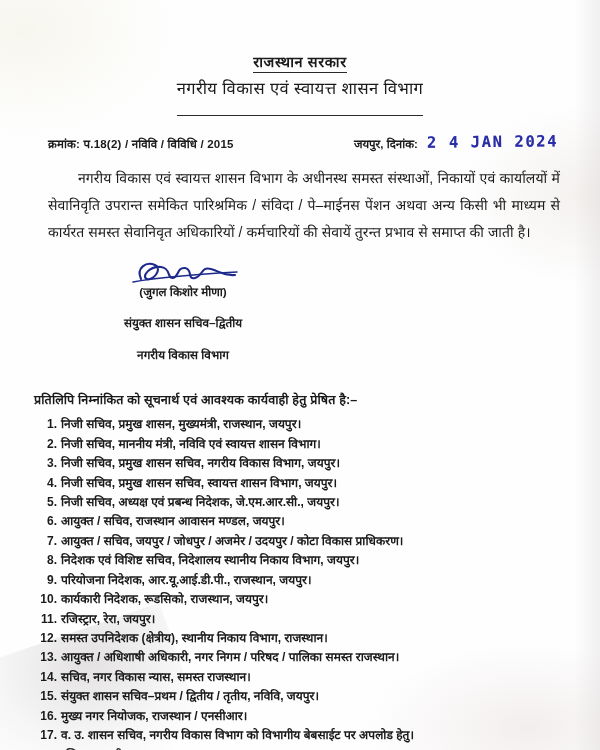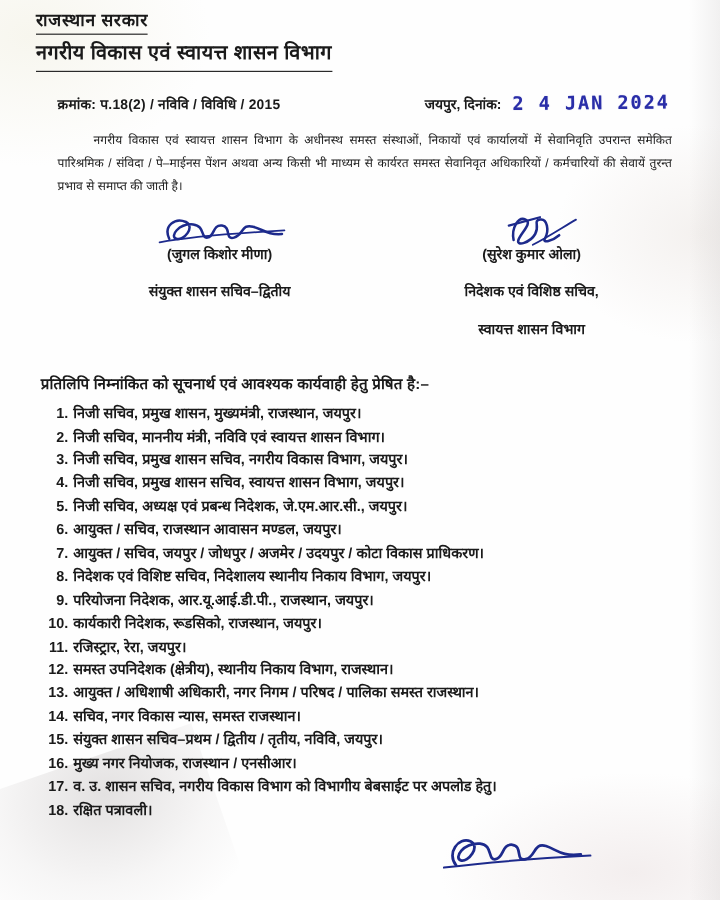--- a/index.html
+++ b/index.html
@@ -43,51 +43,51 @@
     background: linear-gradient(to left, rgba(190,185,185,0.20), rgba(255,255,255,0));
     pointer-events: none;
   }
 
   .content {
     position: relative;
     padding: 9px 30px 0 30px;
   }
 
   
-  .hdr { text-align: left; }
+  .hdr { text-align: center; margin-top: 44px; }
   .hdr-line1 {
     font-size: 14.5px;
     font-weight: 700;
     letter-spacing: 0.6px;
     display: inline-block;
     border-bottom: 1.4px solid #2a2a2a;
     padding-bottom: 0px;
     line-height: 1.3;
   }
   .hdr-line2 {
     font-size: 16.5px;
-    font-weight: 700;
+    font-weight: 400;
     letter-spacing: 0.4px;
     display: inline-block;
     border-bottom: 1.5px solid #2a2a2a;
-    padding-bottom: 4px;
+    padding-bottom: 16px;
     margin-top: 4px;
     line-height: 1.35;
   }
 
   
   .refrow {
     display: flex;
     justify-content: space-between;
     align-items: baseline;
     margin-top: 17px;
     padding: 0 12px 0 18px;
   }
   .ref-no { font-size: 11.5px; font-weight: 600; letter-spacing: 0.2px; }
-  .date-wrap { display: flex; align-items: center; gap: 9px; }
+  .date-wrap { display: flex; align-items: flex-end; gap: 9px; }
   .date-label { font-size: 11.5px; font-weight: 600; }
   .date-stamp {
     font-family: "DejaVu Sans Mono", monospace;
     font-size: 15.5px;
     font-weight: 700;
     color: #2a2ea8;
     letter-spacing: 1.6px;
     transform: rotate(-0.6deg);
     text-shadow: 0 0 0.6px rgba(42,46,168,0.5);
   }
@@ -101,21 +101,21 @@
     font-size: 14px;
     font-weight: 700;
     display: inline-block;
     border-bottom: 1.3px solid #2a2a2a;
     letter-spacing: 0.5px;
   }
 
   
   .body-wrap { margin-top: 13px; padding: 0 10px 0 18px; }
   .para {
-    font-size: 10px;
+    font-size: 14px;
     line-height: 1.92;
     text-align: justify;
     text-justify: inter-word;
     text-indent: 30px;
     margin-bottom: 5px;
     letter-spacing: 0.05px;
   }
 
   
   .sig-row {
@@ -211,35 +211,23 @@
         <div class="sig-ink">
           <svg width="120" height="30" viewBox="0 0 120 30">
             <path d="M18 21 C13 10, 23 3, 32 7 C40 11, 30 23, 24 21 C18 19, 26 8, 38 9
                      C48 10, 44 21, 50 20 C56 19, 54 9, 62 10 C70 11, 64 22, 72 20
                      C80 18, 78 8, 88 11 C96 13, 100 18, 112 17" fill="none" stroke="#1d2a8c" stroke-width="2.1" stroke-linecap="round"></path>
             <path d="M10 24 C36 19, 80 16, 114 14" fill="none" stroke="#1d2a8c" stroke-width="1.5" stroke-linecap="round"></path>
           </svg>
         </div>
         <div class="sig-name">(जुगल किशोर मीणा)</div>
         <div class="sig-desg">संयुक्त शासन सचिव–द्वितीय</div>
+        <div class="sig-desg">नगरीय विकास विभाग</div>
       </div>
 
-      <div class="sig-block">
-        <div class="sig-ink">
-          <svg width="110" height="30" viewBox="0 0 110 30">
-            <path d="M40 22 C38 12, 44 2, 50 5 C56 8, 46 16, 44 22 C42 28, 54 24, 58 17
-                     C62 10, 56 6, 62 5 C68 4, 70 14, 66 21 C64 25, 72 23, 78 18" fill="none" stroke="#1d2a8c" stroke-width="2.1" stroke-linecap="round"></path>
-            <path d="M36 10 L62 3" fill="none" stroke="#1d2a8c" stroke-width="1.8" stroke-linecap="round"></path>
-            <path d="M56 26 C68 20, 80 12, 92 5" fill="none" stroke="#1d2a8c" stroke-width="1.5" stroke-linecap="round"></path>
-          </svg>
-        </div>
-        <div class="sig-name">(सुरेश कुमार ओला)</div>
-        <div class="sig-desg">निदेशक एवं विशिष्ठ सचिव,</div>
-        <div class="sig-desg">स्वायत्त शासन विभाग</div>
-      </div>
 
     </div>
 
     <div class="copy-head">प्रतिलिपि निम्नांकित को सूचनार्थ एवं आवश्यक कार्यवाही हेतु प्रेषित है:–</div>
 
     <ol class="recipients">
       <li>निजी सचिव, प्रमुख शासन, मुख्यमंत्री, राजस्थान, जयपुर।</li>
       <li>निजी सचिव, माननीय मंत्री, नविवि एवं स्वायत्त शासन विभाग।</li>
       <li>निजी सचिव, प्रमुख शासन सचिव, नगरीय विकास विभाग, जयपुर।</li>
       <li>निजी सचिव, प्रमुख शासन सचिव, स्वायत्त शासन विभाग, जयपुर।</li>

